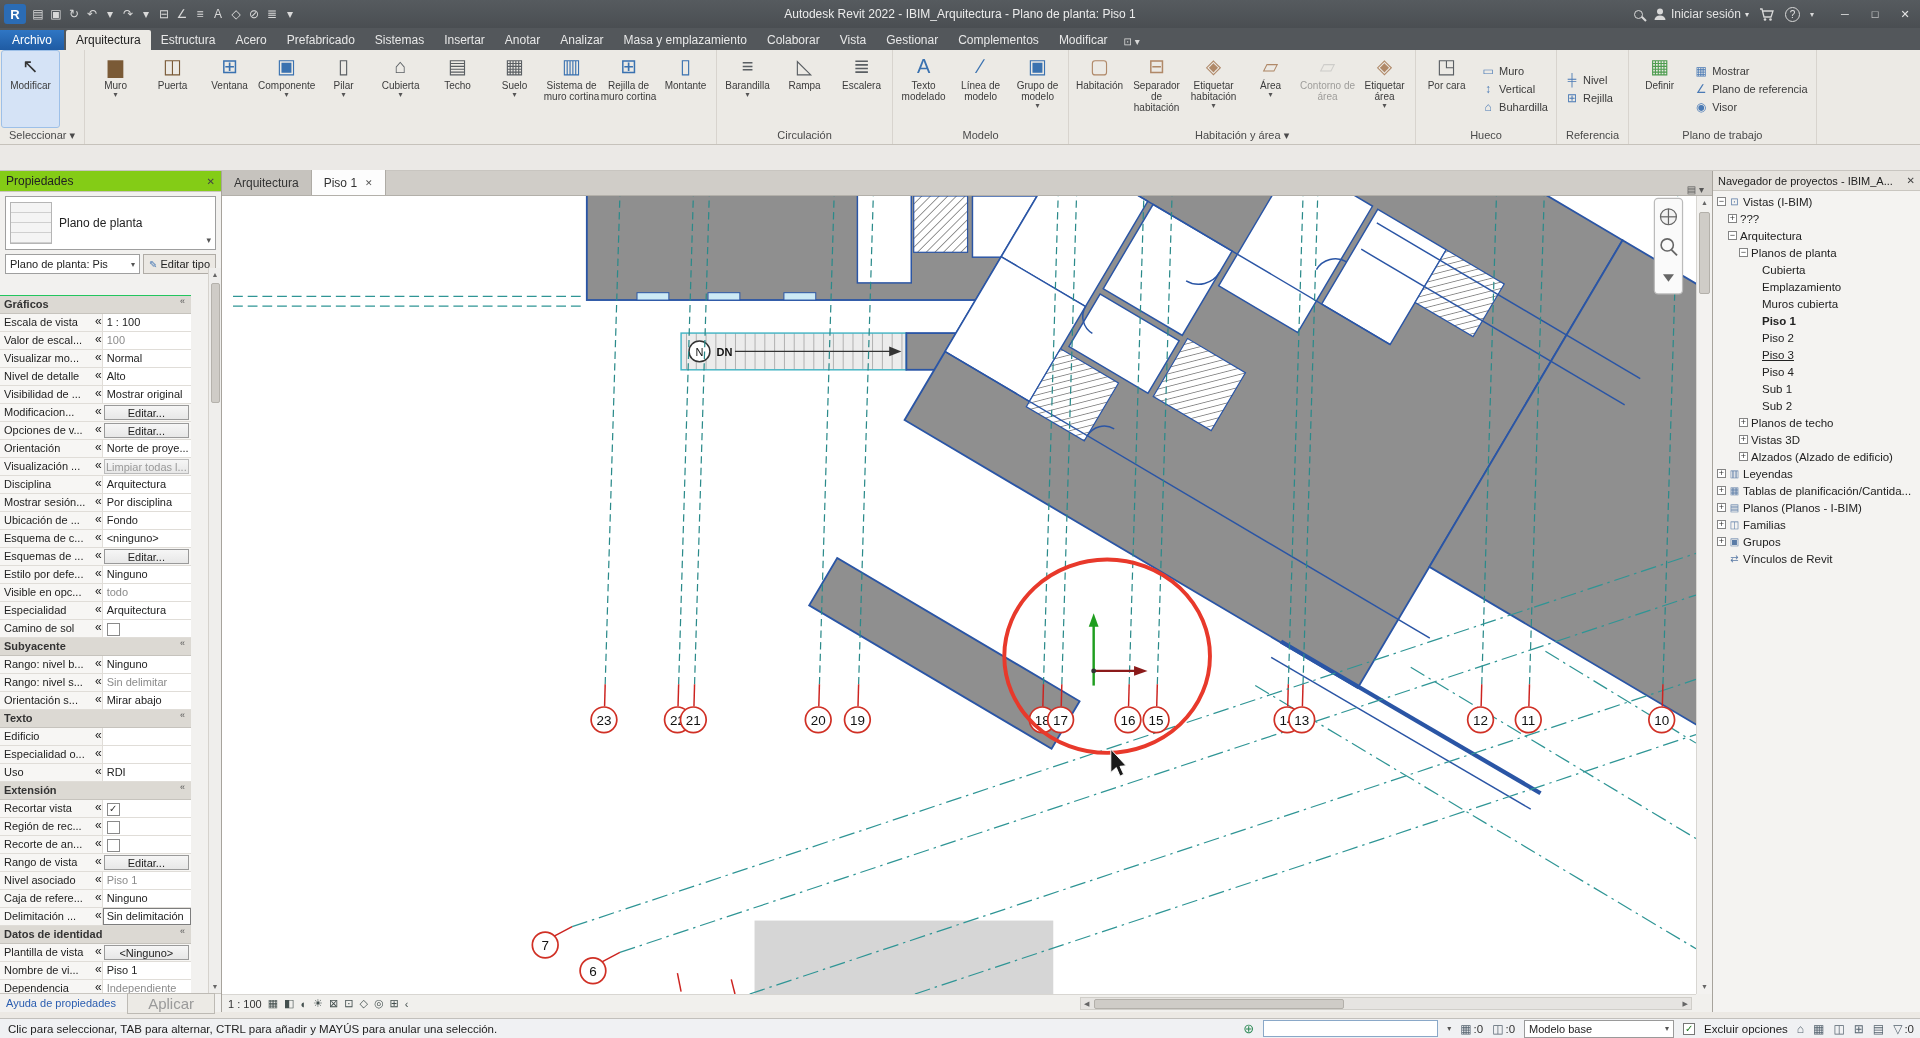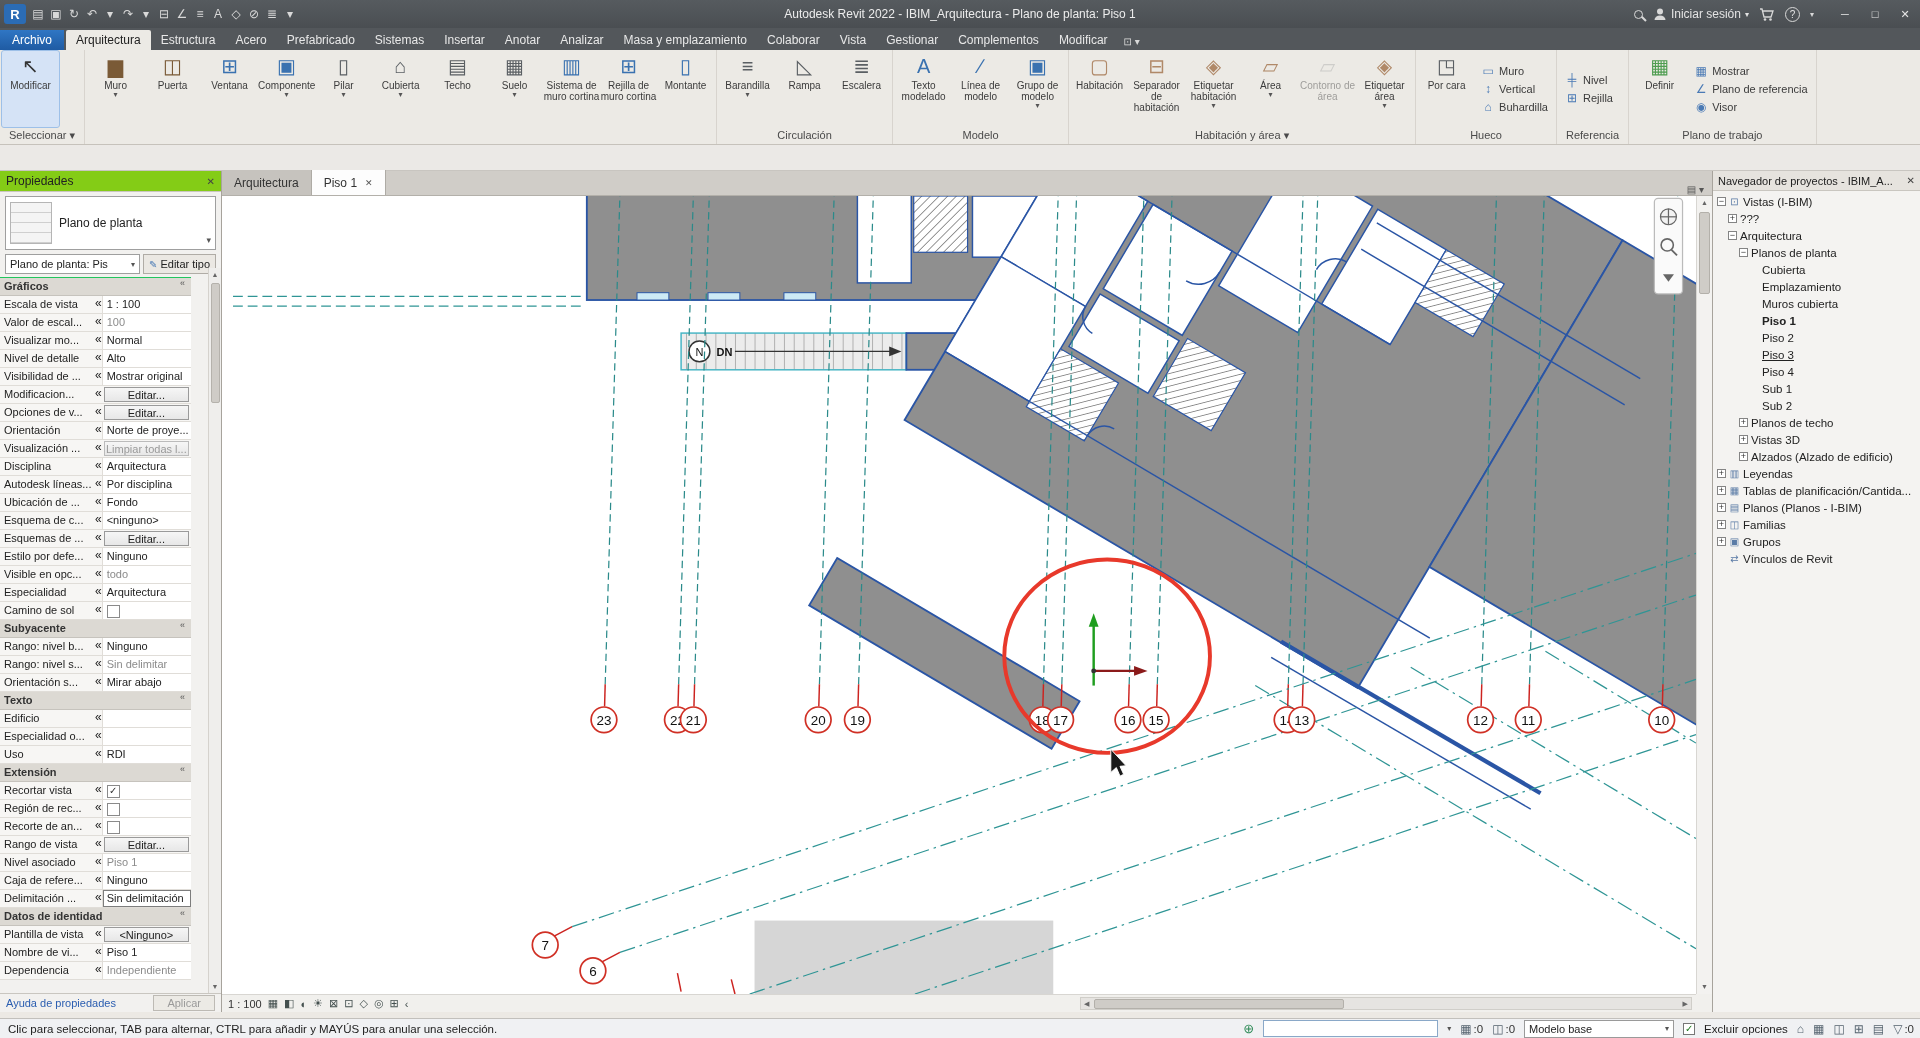--- a/index.html
+++ b/index.html
@@ -49,21 +49,21 @@
 
   
   .props{position:absolute;left:0;top:171px;width:222px;bottom:26px;background:#f2f1ef;border-right:1px solid #a7a39c;display:flex;flex-direction:column;}
   .phead{height:21px;background:#84cc16;border-bottom:1px solid #c9c6c0;display:flex;align-items:center;padding:0 6px;font-size:12px;}
   .phead .x{margin-left:auto;color:#444;font-size:10px;}
   .ptype{margin:4px 5px 2px 5px;height:54px;background:#fff;border:1px solid #9f9f9f;display:flex;align-items:center;padding:4px;position:relative;}
   .pthumb{width:42px;height:42px;border:1px solid #b5b5b5;background:
     repeating-linear-gradient(#f4f4f4 0 9px,#cfcfcf 9px 10px);margin-right:7px;}
   .ptypename{font-size:12px;color:#222;}
   .ptype .arr{position:absolute;right:4px;bottom:4px;font-size:9px;color:#555;}
-  .pselrow{display:flex;margin:2px 5px 3px 5px;gap:3px;}
+  .pselrow{display:flex;margin:2px 5px 21px 5px;gap:3px;}
   .pcombo{flex:1;height:20px;background:#fff;border:1px solid #9f9f9f;font-size:11px;display:flex;align-items:center;padding:0 4px;white-space:nowrap;overflow:hidden;}
   .pcombo .arr{margin-left:auto;font-size:8px;color:#555;}
   .pedit{height:20px;border:1px solid #b0aca6;background:#ebe8e3;font-size:11px;display:flex;align-items:center;gap:3px;padding:0 5px;white-space:nowrap;}
   .pgrid{flex:1;overflow:hidden;position:relative;margin-right:30px;border-top:1px solid #22c55e;}
   .prow{display:flex;height:18px;border-bottom:1px solid #e0ddd8;background:#f7f6f4;}
   .prow .l{width:95px;padding:2px 2px 0 4px;font-size:11px;color:#222;white-space:nowrap;overflow:hidden;}
   .prow .v{flex:1;background:#fff;border-left:1px solid #e0ddd8;padding:2px 3px 0 4px;font-size:11px;white-space:nowrap;overflow:hidden;position:relative;}
   .prow.sec{background:#dcd9d3;border-bottom:1px solid #c6c3bd;}
   .prow.sec .l{width:auto;flex:1;font-weight:bold;color:#333;}
   .prow.sec .chev{margin-left:auto;padding-right:6px;color:#555;font-size:9px;}
@@ -71,21 +71,21 @@
   .prow.btn .v{display:flex;align-items:center;justify-content:center;border:1px solid #9a9a9a;background:linear-gradient(#f6f6f6,#e7e7e7);margin:1px 2px;padding:0;font-size:11px;}
   .prow.btn.mut .v{color:#9a9a9a;border-color:#bbb;}
   .prow.sel .v{box-shadow:inset 0 0 0 1px #7d7d7d;}
   .prow.chk .v::before{content:"";display:inline-block;width:11px;height:11px;border:1px solid #8a8a8a;background:#fff;margin-top:1px;}
   .prow.chk.on .v::before{content:"✓";font-size:10px;line-height:10px;text-align:center;color:#333;}
   .pscroll{position:absolute;right:0;top:0;bottom:0;width:13px;background:#efeeec;border-left:1px solid #d5d2cd;display:flex;flex-direction:column;align-items:center;}
   .pscroll .sa{font-size:7px;color:#666;height:13px;line-height:13px;}
   .pscroll .thumb{width:9px;height:120px;background:#cfccc7;border:1px solid #b5b2ac;border-radius:2px;margin-top:2px;}
   .pfoot{height:19px;display:flex;align-items:center;padding:0 6px;border-top:1px solid #c9c6c0;}
   .phelp{font-size:11px;color:#2a5db0;}
-  .papply{margin-left:auto;font-size:11px;color:#9a9a9a;border:1px solid #bdbab4;background:#eceae5;padding:1px 13px;text-align:center;}
+  .papply{margin-left:auto;font-size:15px;color:#9a9a9a;border:1px solid #bdbab4;background:#eceae5;padding:1px 20px;text-align:center;}
 
   
   .canvas{position:absolute;left:222px;top:171px;right:208px;bottom:26px;background:#d8d5d0;display:flex;flex-direction:column;}
   .viewtabs{height:25px;display:flex;align-items:flex-end;background:#d0cdc8;border-bottom:1px solid #b3b0aa;}
   .vtab{height:25px;line-height:24px;padding:0 12px;font-size:12px;background:#c6c3be;border-right:1px solid #aeaba5;color:#333;display:flex;align-items:center;gap:8px;}
   .vtab.active{background:#fdfdfd;}
   .vtab .x{font-size:9px;color:#555;}
   .vtablist{margin-left:auto;padding:0 8px;color:#555;font-size:10px;}
   .drawwrap{flex:1;position:relative;background:#fff;}
   .draw{position:absolute;left:0;top:0;right:16px;bottom:18px;width:calc(100% - 16px);height:calc(100% - 18px);}
@@ -498,21 +498,21 @@
         <span class="l">Visualización ...</span>
         <span class="chev">«</span>
         <span class="v">Limpiar todas l...</span>
       </div>
       <div class="prow">
         <span class="l">Disciplina</span>
         <span class="chev">«</span>
         <span class="v">Arquitectura</span>
       </div>
       <div class="prow">
-        <span class="l">Autodesk líneas...</span>
+        <span class="l">Mostrar sesión...</span>
         <span class="chev">«</span>
         <span class="v">Por disciplina</span>
       </div>
       <div class="prow">
         <span class="l">Ubicación de ...</span>
         <span class="chev">«</span>
         <span class="v">Fondo</span>
       </div>
       <div class="prow">
         <span class="l">Esquema de c...</span>

